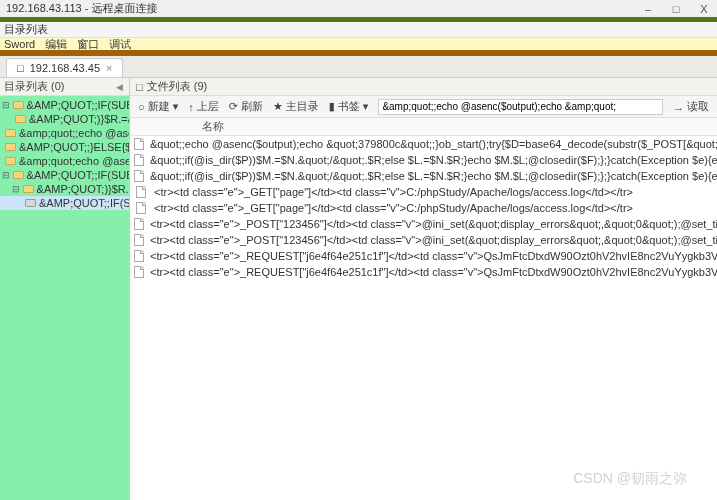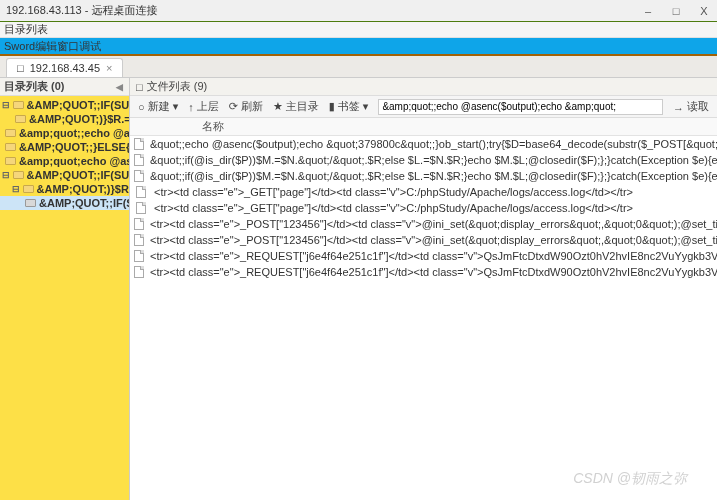--- a/index.html
+++ b/index.html
@@ -1,27 +1,27 @@
 <!DOCTYPE html>
 <html><head>
 <meta charset="utf-8">
 <style>
 * { margin: 0; padding: 0; box-sizing: border-box; font-family: "Microsoft YaHei", Arial, sans-serif; font-size: 11px; }
 body { width: 717px; height: 500px; background: #fff; color: #333; overflow: hidden; position: relative; }
-.titlebar { height: 22px; background: #f0f0f0; border-bottom: 1px solid #4d7c0f; display: flex; align-items: center; padding: 4px 6px; justify-content: space-between; }
+.titlebar { height: 22px; background: #f0f0f0; border-bottom: 5px solid #4d7c0f; display: flex; align-items: center; padding: 4px 6px; justify-content: space-between; }
 .titlebar .title { font-size: 11px; color: #333; }
 .titlebar .ctrls { display: flex; gap: 14px; color: #555; }
 .titlebar .ctrls span { cursor: pointer; width: 14px; text-align: center; }
 .appbar { height: 16px; background: #f5f5f5; border-bottom: 1px solid #e0e0e0; display: flex; align-items: center; padding: 0 4px; gap: 2px; font-size: 11px; color: #333; }
-.menubar { height: 18px; background: #0ea5e9; border-bottom: 2px solid #a16207; display: flex; align-items: center; padding: 0 4px; font-size: 11px; color: #333; }
+.menubar { height: 18px; background: #fef9c3; border-bottom: 6px solid #a16207; display: flex; align-items: center; padding: 0 4px; gap: 10px; font-size: 11px; color: #333; }
 .tabbar { height: 22px; background: #eceae6; border-bottom: 1px solid #ccc; display: flex; align-items: flex-end; padding-left: 6px; }
 .tab { background: #fff; border: 1px solid #ccc; border-bottom: none; padding: 3px 10px; border-radius: 3px 3px 0 0; font-size: 11px; display: flex; align-items: center; gap: 6px; }
 .tab .close { color: #888; cursor: pointer; }
 .main { display: flex; height: calc(500px - 22px - 16px - 18px - 22px); }
-.sidebar { width: 130px; border-right: 1px solid #ccc; background: #fde047; overflow: hidden; display: flex; flex-direction: column; font-weight: bold; }
+.sidebar { width: 130px; border-right: 1px solid #ccc; background: #86efac; overflow: hidden; display: flex; flex-direction: column; }
 .sidebar-head { height: 18px; background: #f3f2ee; border-bottom: 1px solid #ddd; display: flex; align-items: center; justify-content: space-between; padding: 0 4px; font-size: 11px; color: #444; }
 .sidebar-head .arrows { color: #888; font-size: 9px; letter-spacing: 2px; }
 .tree { flex: 1; overflow: hidden; padding: 2px 0; }
 .tree-item { display: flex; align-items: center; gap: 3px; padding: 1px 2px; white-space: nowrap; overflow: hidden; font-size: 10px; color: #333; cursor: pointer; }
 .tree-item.sel { background: #cce4f7; }
 .tree-item .exp { width: 9px; text-align: center; color: #666; font-size: 9px; }
 .tree-item .ico { width: 12px; height: 12px; display: inline-flex; align-items: center; justify-content: center; }
 .folder-ico { width: 11px; height: 8px; background: #f5d67b; border: 1px solid #c9a94b; border-radius: 1px; }
 .drive-ico { width: 11px; height: 8px; background: #d8d8d8; border: 1px solid #999; border-radius: 1px; }
 .content { flex: 1; display: flex; flex-direction: column; overflow: hidden; }
@@ -29,21 +29,21 @@
 .toolbar { height: 22px; background: #f5f5f5; border-bottom: 1px solid #ddd; display: flex; align-items: center; gap: 10px; padding: 0 8px; font-size: 11px; color: #444; }
 .toolbar .tb { display: flex; align-items: center; gap: 3px; cursor: pointer; }
 .cols { height: 18px; background: #f9f9f9; border-bottom: 1px solid #e3e3e3; display: flex; align-items: center; font-size: 11px; color: #555; }
 .cols .c1 { width: 28px; }
 .cols .c2 { flex: 1; padding-left: 4px; margin-left: 40px; }
 .filelist { flex: 1; overflow: hidden; }
 .filerow { display: flex; align-items: center; height: 16px; padding: 0 4px; font-size: 10px; color: #333; white-space: nowrap; overflow: hidden; cursor: pointer; }
 .filerow .fico { width: 14px; height: 14px; margin-right: 6px; display: inline-flex; align-items: center; justify-content: center; }
 .file-ico { width: 10px; height: 12px; background: #fff; border: 1px solid #aaa; position: relative; }
 .file-ico::after { content: ""; position: absolute; right: -1px; top: -1px; width: 3px; height: 3px; background: #ddd; border-left: 1px solid #aaa; border-bottom: 1px solid #aaa; }
-.watermark { position: absolute; right: 30px; bottom: 12px; font-size: 14px; color: #c9c9c9; pointer-events: none; opacity: 0.85; font-style: italic; }
+.watermark { position: absolute; right: 30px; bottom: 12px; font-size: 14px; color: #c9c9c9; pointer-events: none; opacity: 0.85; }
 </style>
 </head>
 <body>
 
 <div class="titlebar">
   <span class="title">192.168.43.113 - 远程桌面连接</span>
   <div class="ctrls">
     <span>–</span>
     <span>□</span>
     <span>X</span>

